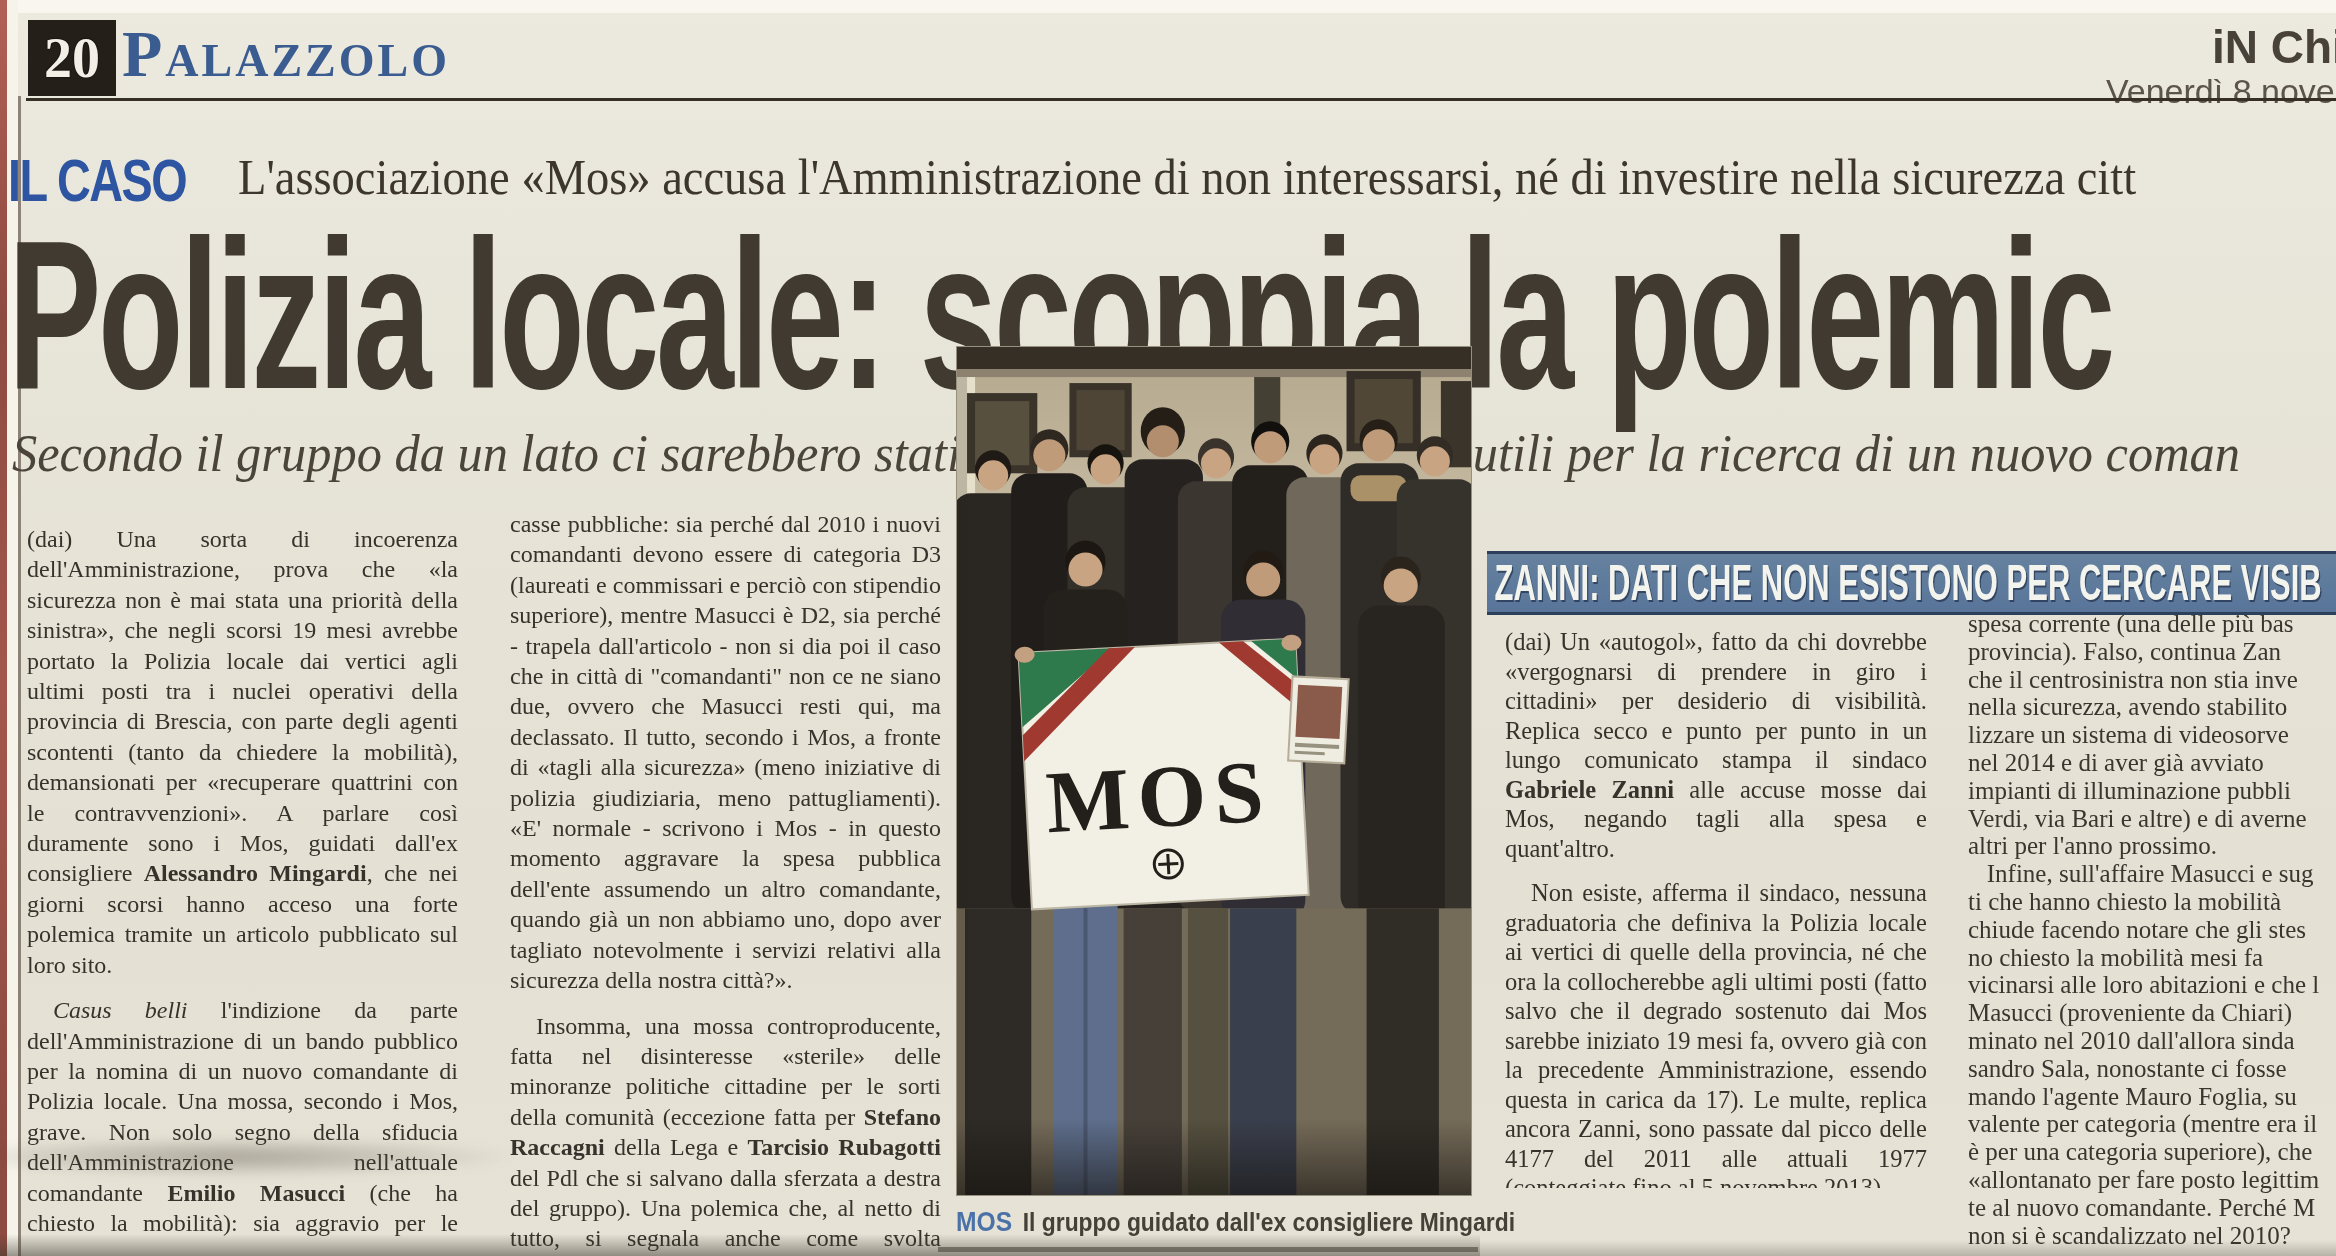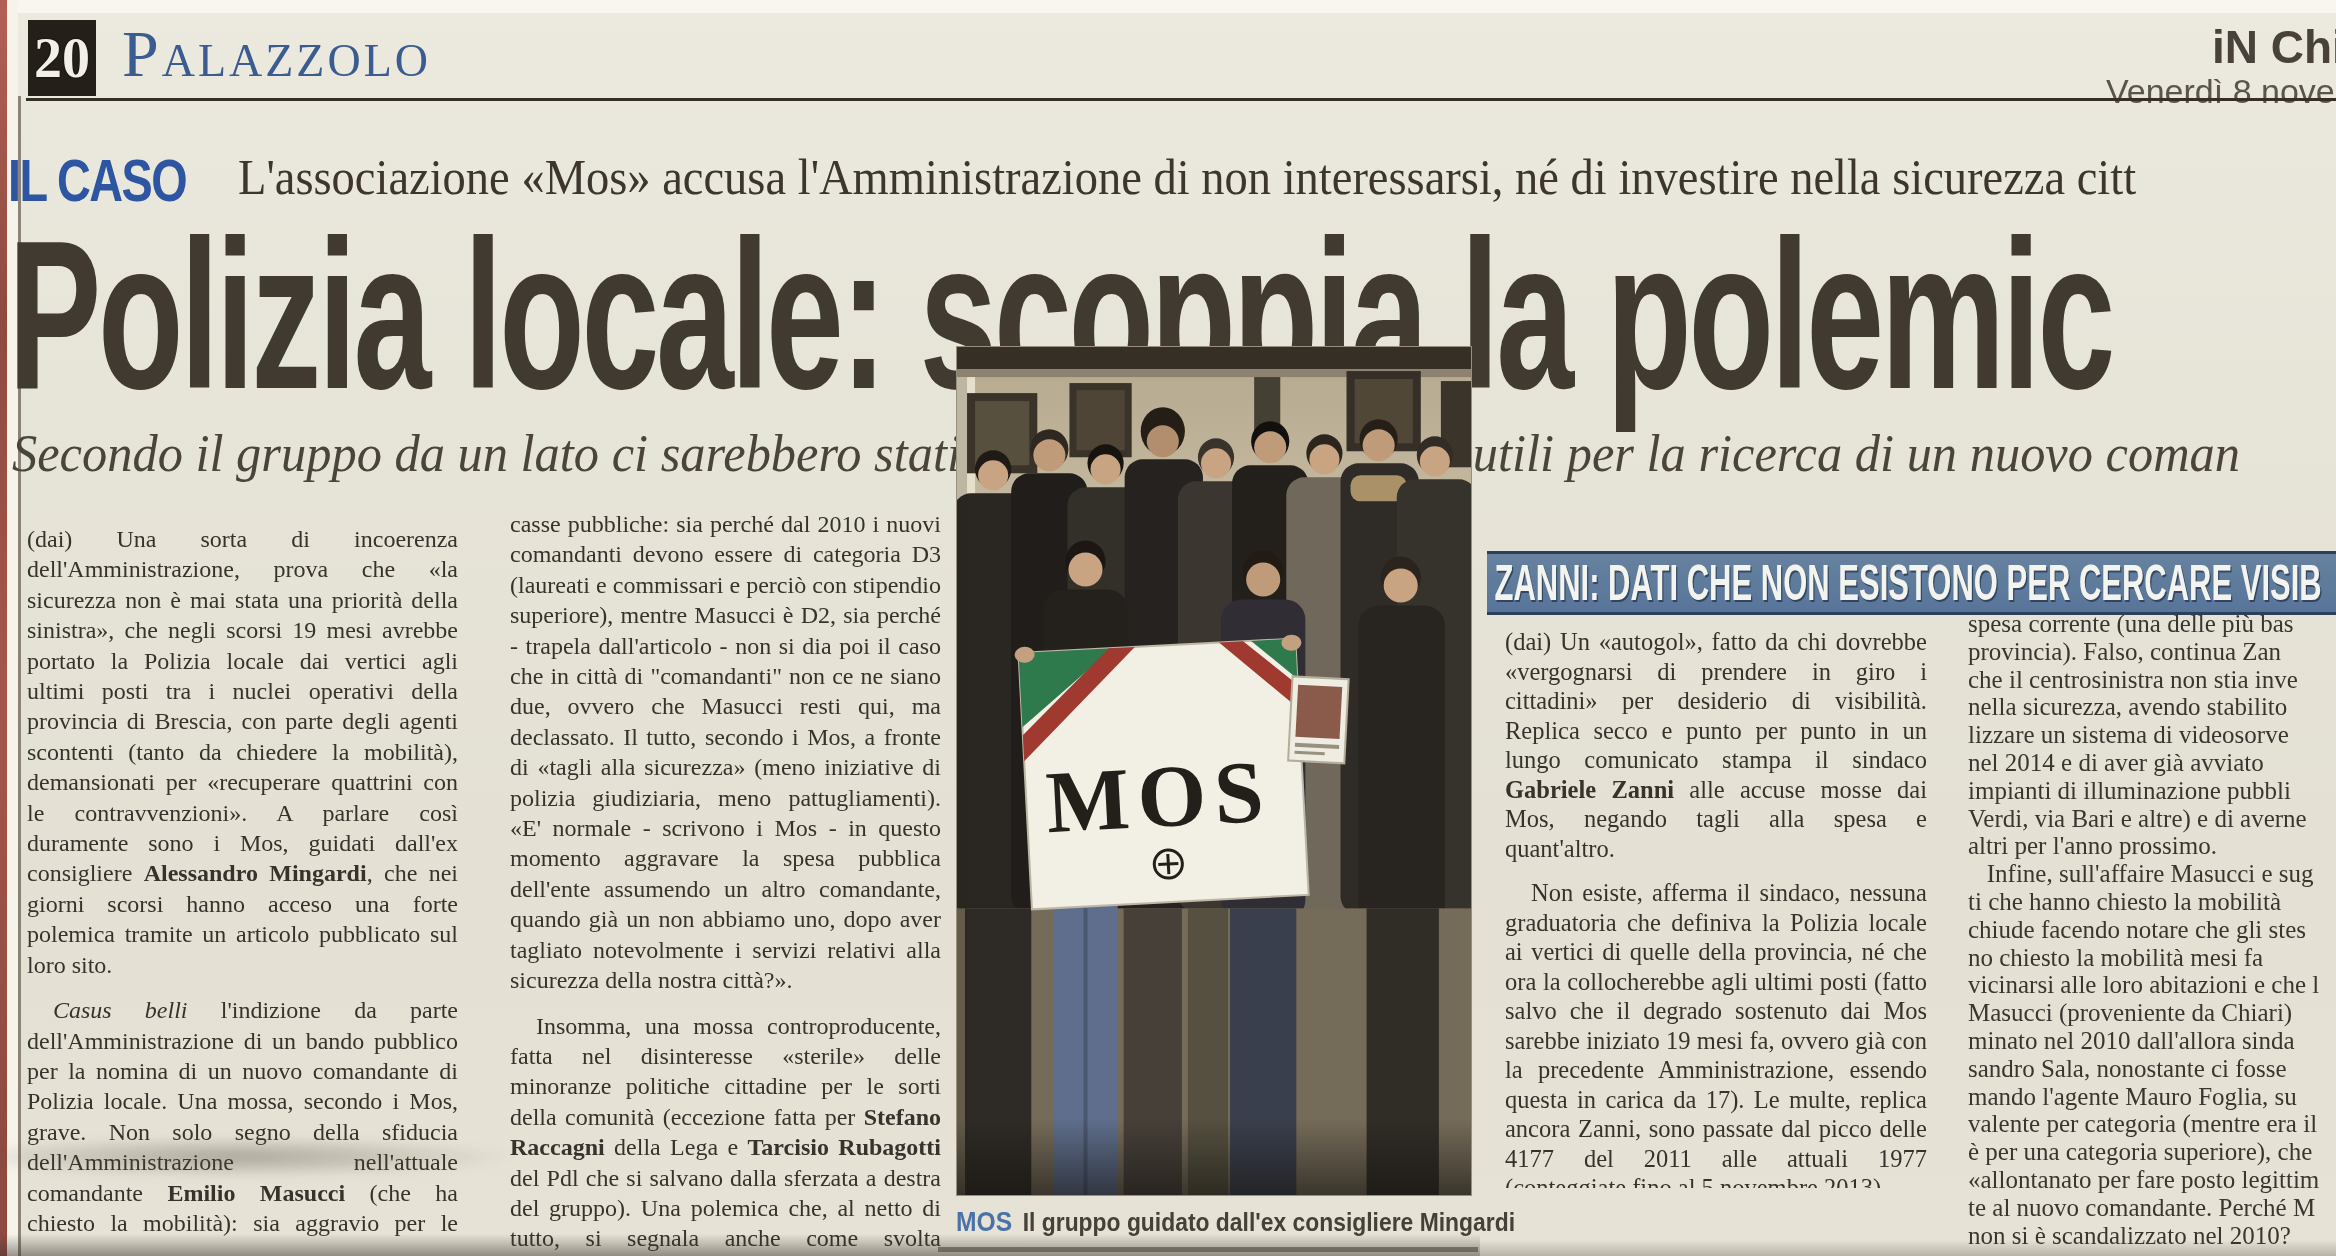--- a/index.html
+++ b/index.html
@@ -13,23 +13,23 @@
   .edge-red{left:0;top:0;width:7px;height:100%;background:linear-gradient(180deg,#b26055,#8e4b41 25%,#a3574b 55%,#8e4b41 90%);}
   .edge-white{left:7px;top:0;width:11px;height:100%;background:#f5f3ea;}
   .edge-line{left:18px;top:96px;width:3px;height:1160px;background:#6e6257;opacity:.75;}
   .top-white{left:0;top:0;width:100%;height:13px;background:#f8f6ef;}
   .fold-shadow{left:0;top:1136px;width:520px;height:42px;background:radial-gradient(ellipse at 45% 50%,rgba(86,78,66,.40),rgba(86,78,66,0) 70%);filter:blur(4px);}
   .bottom-shadow-left{left:0;top:1234px;width:1480px;height:22px;background:linear-gradient(180deg,rgba(60,54,45,0),rgba(60,54,45,.5));}
   .bottom-shadow-right{left:1480px;top:1240px;width:856px;height:16px;background:linear-gradient(180deg,rgba(60,54,45,0),rgba(60,54,45,.28));}
   .caption-rule{left:938px;top:1247px;width:540px;height:5px;background:#4b443a;opacity:.6;}
 
   
-  .pagenum{left:28px;top:20px;width:68px;height:76px;background:#241f19;display:flex;align-items:center;justify-content:center;
+  .pagenum{left:28px;top:20px;width:88px;height:76px;background:#241f19;display:flex;align-items:center;justify-content:center;
            font-family:"Liberation Serif",serif;font-weight:bold;font-size:56px;color:#f2efe6;text-shadow:0 0 2px #000;}
-  .section{left:122px;top:16px;font-family:"Liberation Serif",serif;font-variant:small-caps;font-weight:400;
+  .section{left:122px;top:16px;font-family:"Liberation Serif",serif;font-variant:small-caps;font-weight:700;
            font-size:66px;letter-spacing:3px;color:#3b5c90;}
   .head-rule{left:26px;top:98px;width:2310px;height:3px;background:#362f27;}
   .masthead{left:2212px;top:20px;font-family:"Liberation Sans",sans-serif;font-weight:bold;font-size:46px;color:#48423a;}
   .dateline{left:2106px;top:72px;font-family:"Liberation Sans",sans-serif;font-size:34px;color:#5a544b;}
 
   
   .kicker-label{left:8px;top:146px;font-family:"Liberation Sans",sans-serif;font-weight:900;font-size:60px;
                 color:#2d55a2;letter-spacing:-2px;transform:scaleX(.78);transform-origin:left top;}
   .kicker-text{left:238px;top:148px;font-family:"Liberation Serif",serif;font-size:50px;color:#3c362e;
                transform:scaleX(.93);transform-origin:left top;}

